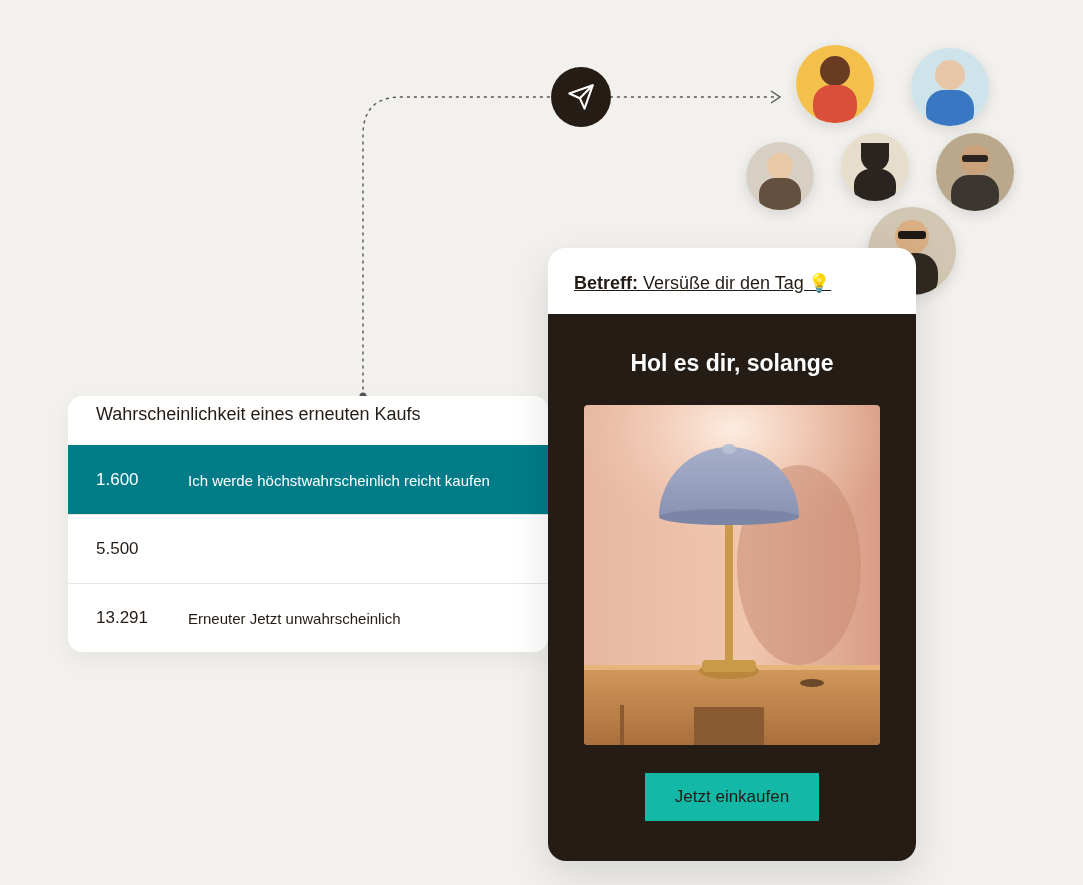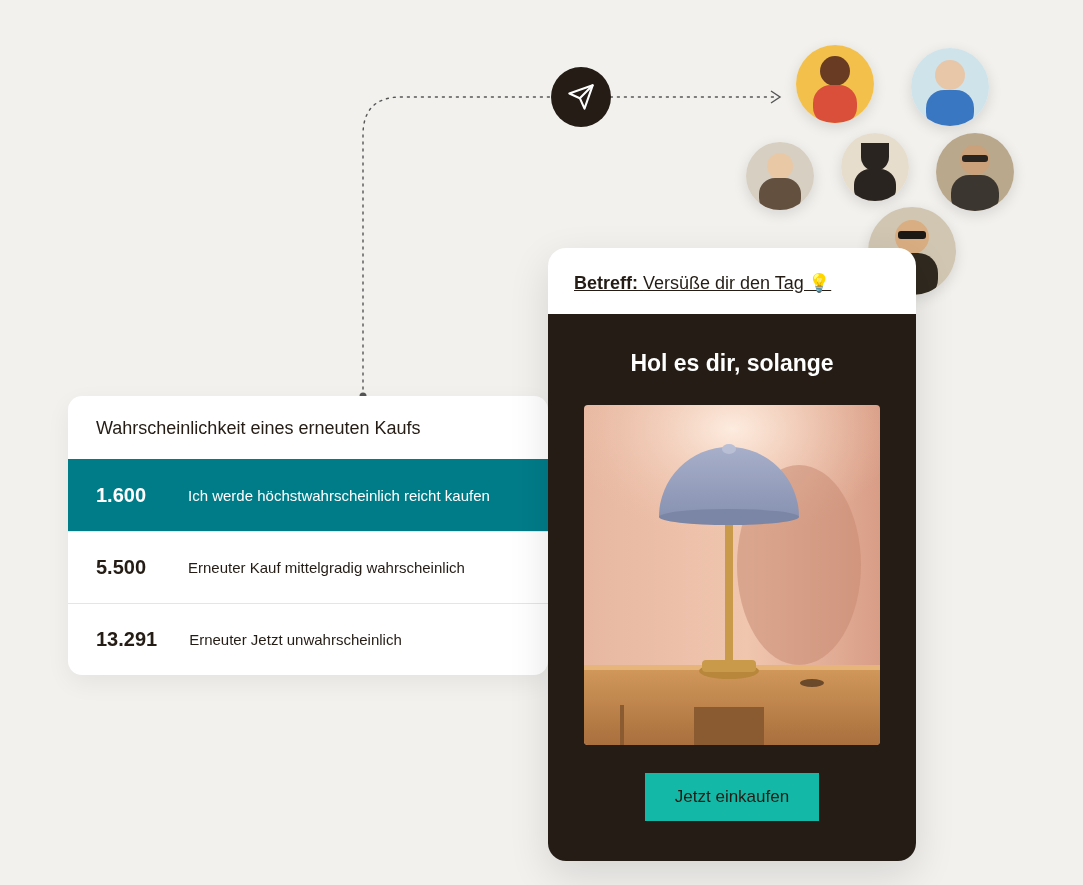--- a/index.html
+++ b/index.html
@@ -15,41 +15,41 @@
   
   .prob-card {
     position: absolute;
     left: 68px; top: 396px;
     width: 480px;
     background: #fff;
     border-radius: 14px;
     box-shadow: 0 8px 24px rgba(0,0,0,.06);
   }
   .prob-title {
-    padding: 22px 28px 20px;
+    padding: 8px 28px 20px;
     font-size: 18px;
     color: #241c15;
   }
   .prob-row {
     display: flex;
     align-items: center;
     gap: 32px;
     padding: 24px 28px;
     border-top: 1px solid #e7e5df;
     font-size: 15px;
     color: #241c15;
   }
   .prob-row.selected {
     background: #007c89;
     color: #fff;
     border-top-color: #007c89;
   }
   .prob-count {
-    font-weight: 700;
-    font-size: 20px;
+    font-weight: 400;
+    font-size: 17px;
     min-width: 60px;
   }
 
   
   .path-svg {
     position: absolute;
     left: 355px; top: 60px;
     width: 430px; height: 340px;
     pointer-events: none;
   }
@@ -181,21 +181,20 @@
 
 <div class="prob-card">
   <div class="prob-title">Wahrscheinlichkeit eines erneuten Kaufs</div>
 
   <div class="prob-row selected">
     <span class="prob-count">1.600</span>
     <span>Ich werde höchstwahrscheinlich reicht kaufen</span>
   </div>
   <div class="prob-row">
     <span class="prob-count">5.500</span>
-    <span>Erneuter Kauf mittelgradig wahrscheinlich</span>
   </div>
   <div class="prob-row">
     <span class="prob-count">13.291</span>
     <span>Erneuter Jetzt unwahrscheinlich</span>
   </div>
 </div>
 
 <div class="email-card">
   <div class="email-subject">
     <span class="lbl">Betreff:</span>

